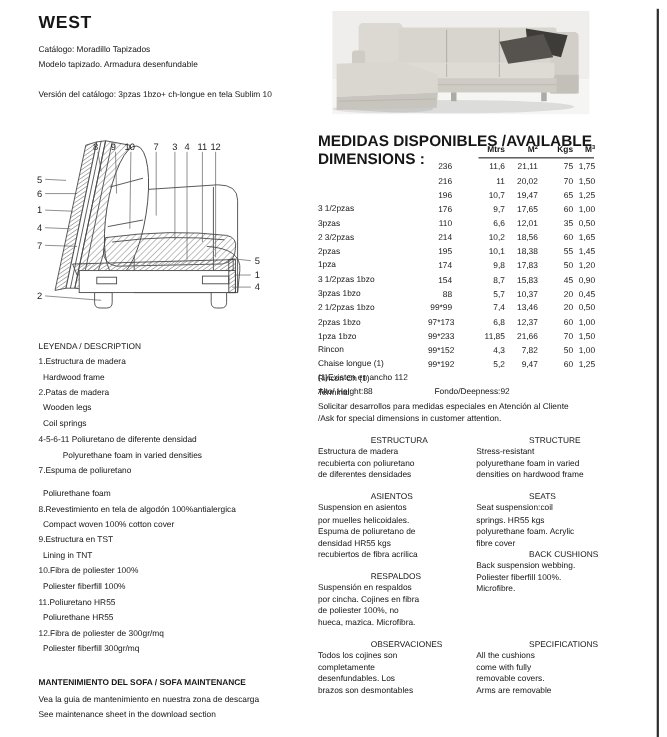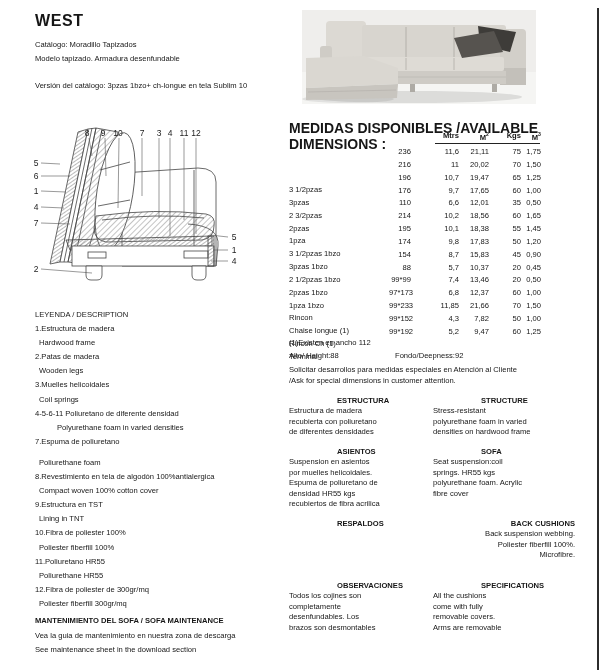--- a/index.html
+++ b/index.html
@@ -19,21 +19,21 @@
   sup{font-size:5.2px;}
   .rule{background:#222;height:1px;}
   
   .legend{font-size:7.6px;line-height:14.1px;}
   .legend .ttl{font-weight:400;}
   .li-en{padding-left:4px;}
   .li-en.deep{padding-left:22px;}
   .gap-before{margin-top:7px;}
   
   .sec{width:142px;font-size:7.6px;line-height:10.4px;}
-  .sec .h{font-weight:700;padding-left:48px;}
+  .sec .h{font-weight:400;padding-left:48px;}
   .rborder{background:#2c2c2c;}
   svg text{font-family:"Liberation Sans",sans-serif;font-size:8.5px;fill:#222;}
 </style>
 </head>
 <body>
 
 <div class="page">
 
   <div class="abs rborder" style="left:597px;top:8px;width:2px;height:662px;"></div>
 
@@ -302,21 +302,20 @@
     <div class="ttl">LEYENDA / DESCRIPTION</div>
     <div>
         <div>1.Estructura de madera</div>
         <div class="li-en">Hardwood frame</div>
       </div>
     <div>
         <div>2.Patas de madera</div>
         <div class="li-en">Wooden legs</div>
       </div>
     <div>
-        <div>3.Muelles helicoidales</div>
         <div class="li-en">Coil springs</div>
       </div>
     <div>
         <div>4-5-6-11 Poliuretano de diferente densidad</div>
         <div class="li-en deep">Polyurethane foam in varied densities</div>
       </div>
     <div>
         <div>7.Espuma de poliuretano</div>
         <div class="li-en gap-before">Poliurethane foam</div>
       </div>
@@ -357,31 +356,35 @@
 
   <div class="abs sec" style="left:289px;top:447px;">
     <div class="h">ASIENTOS</div>
     <div class="pre">Suspension en asientos
 por muelles helicoidales.
 Espuma de poliuretano de
 densidad HR55 kgs
 recubiertos de fibra acrilica</div>
   </div>
   <div class="abs sec" style="left:433px;top:447px;">
-    <div class="h">SOFA</div>
+    <div class="h">SEATS</div>
     <div class="pre">Seat suspension:coil
 springs. HR55 kgs
 polyurethane foam. Acrylic
 fibre cover</div>
   </div>
 
   <div class="abs sec" style="left:289px;top:519px;">
     <div class="h">RESPALDOS</div>
-  </div>
-  <div class="abs sec" style="left:433px;top:519px;text-align:right;">
+    <div class="pre">Suspensión en respaldos
+por cincha. Cojines en fibra
+de poliester 100%, no
+hueca, mazica. Microfibra.</div>
+  </div>
+  <div class="abs sec" style="left:433px;top:499px;">
     <div class="h">BACK CUSHIONS</div>
     <div class="pre">Back suspension webbing.
 Poliester fiberfill 100%.
 Microfibre.</div>
   </div>
 
   <div class="abs sec" style="left:289px;top:581px;">
     <div class="h">OBSERVACIONES</div>
     <div class="pre">Todos los cojines son
 completamente

